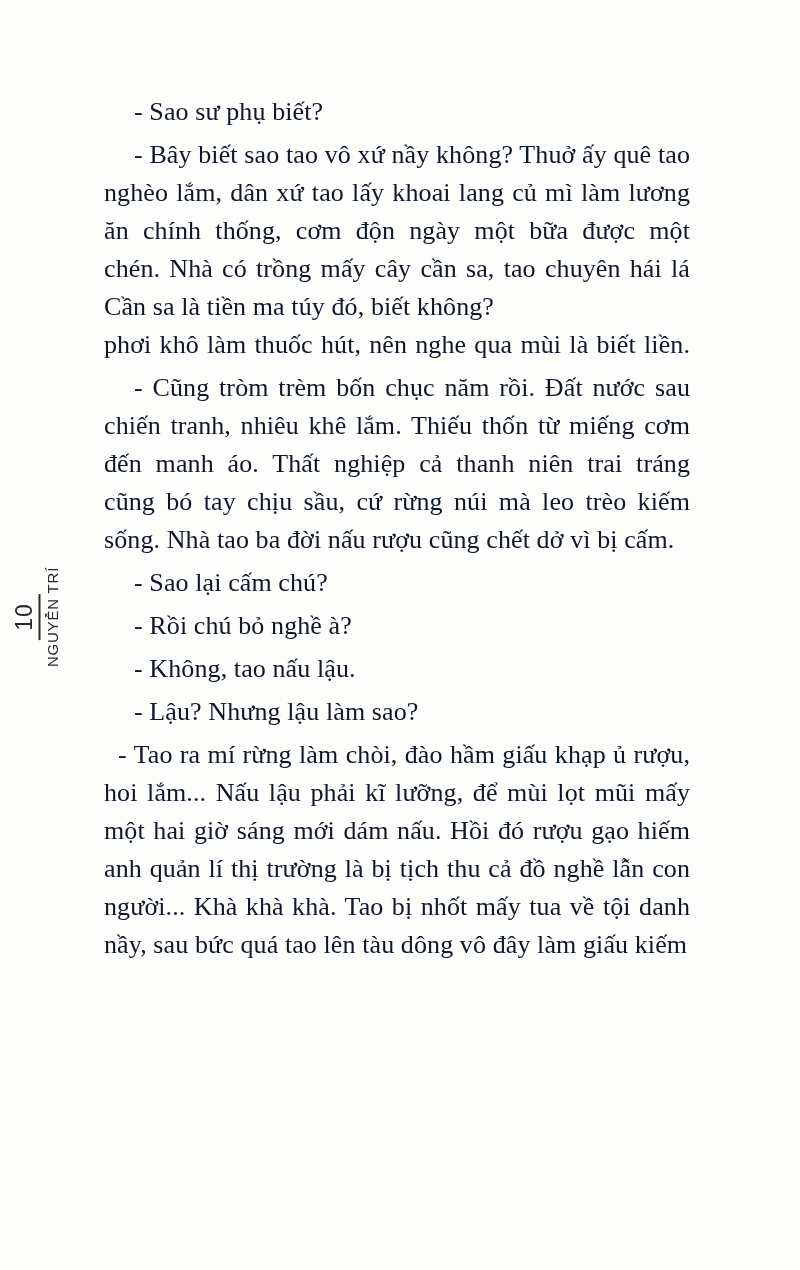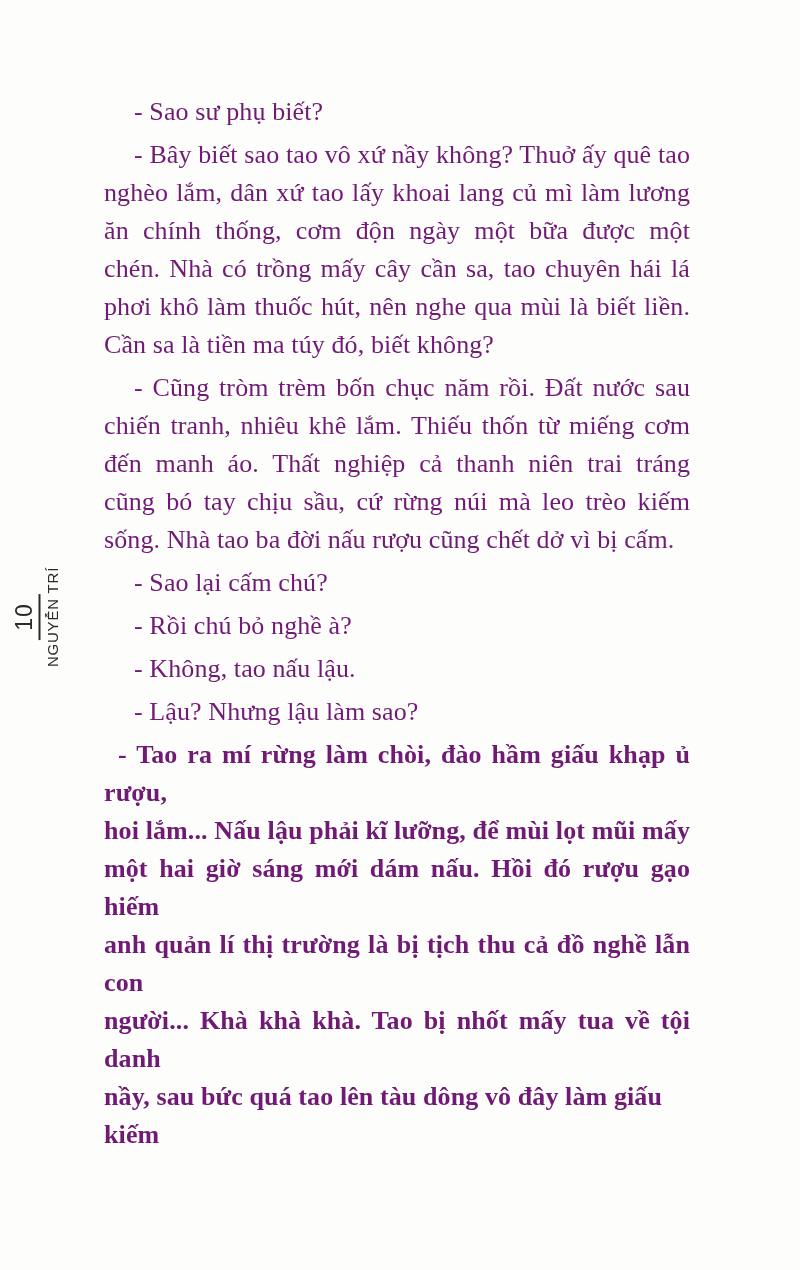--- a/index.html
+++ b/index.html
@@ -17,29 +17,29 @@
   .page {
     position: absolute;
     inset: 0;
   }
   
   .text-block {
     position: absolute;
     left: 104px;
     top: 93px;
     width: 586px;
-    color: #701a75;
+    color: #0f172a;
     font-size: 26px;
     line-height: 38px;
     letter-spacing: 0.1px;
   }
   .paragraph {
     margin: 0 0 5px 0;
   }
-  .paragraph:last-child { margin-bottom: 12px; font-weight: bold; }
+  .paragraph:last-child { margin-bottom: 12px; }
   .line {
     text-align: left;
     min-height: 38px;
   }
   .line.just {
     text-align: justify;
     text-align-last: justify;
   }
   .line.first { text-indent: 30px; }
   .paragraph.small-indent .line.first { text-indent: 14px; }
@@ -87,22 +87,22 @@
 
   <div class="text-block">
       <div class="paragraph">
         <div class="line first">- Sao sư phụ biết?</div>
       </div>
       <div class="paragraph">
         <div class="line first just">- Bây biết sao tao vô xứ nầy không? Thuở ấy quê tao</div>
         <div class="line just">nghèo lắm, dân xứ tao lấy khoai lang củ mì làm lương</div>
         <div class="line just">ăn chính thống, cơm độn ngày một bữa được một</div>
         <div class="line just">chén. Nhà có trồng mấy cây cần sa, tao chuyên hái lá</div>
+        <div class="line">Cần sa là tiền ma túy đó, biết không?</div>
         <div class="line just">phơi khô làm thuốc hút, nên nghe qua mùi là biết liền.</div>
-        <div class="line">Cần sa là tiền ma túy đó, biết không?</div>
       </div>
       <div class="paragraph">
         <div class="line first just">- Cũng tròm trèm bốn chục năm rồi. Đất nước sau</div>
         <div class="line just">chiến tranh, nhiêu khê lắm. Thiếu thốn từ miếng cơm</div>
         <div class="line just">đến manh áo. Thất nghiệp cả thanh niên trai tráng</div>
         <div class="line just">cũng bó tay chịu sầu, cứ rừng núi mà leo trèo kiếm</div>
         <div class="line">sống. Nhà tao ba đời nấu rượu cũng chết dở vì bị cấm.</div>
       </div>
       <div class="paragraph">
         <div class="line first">- Sao lại cấm chú?</div>

